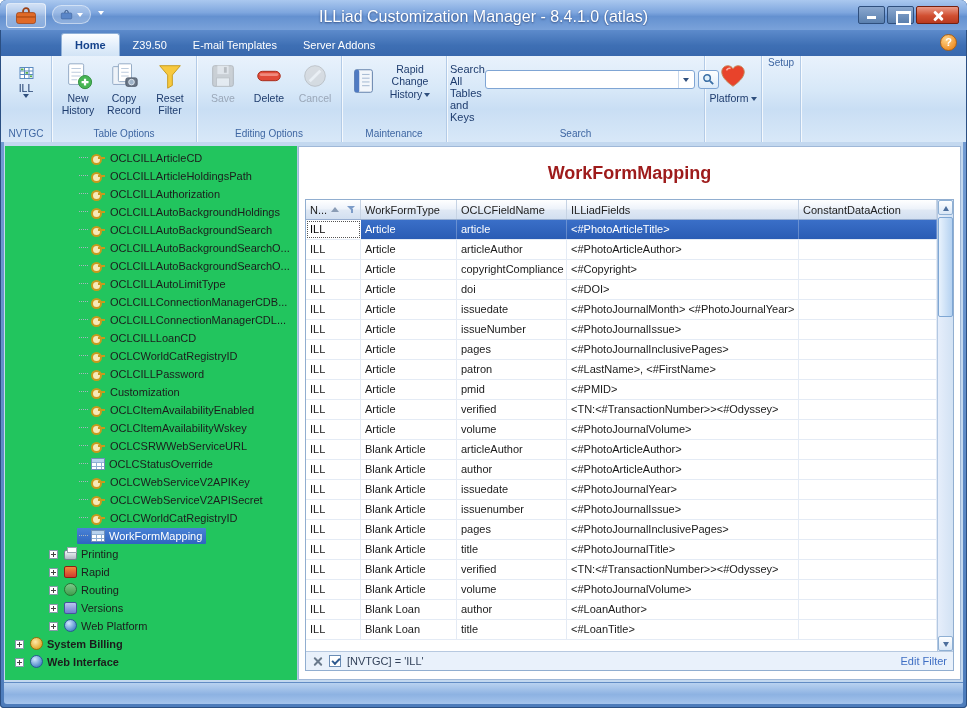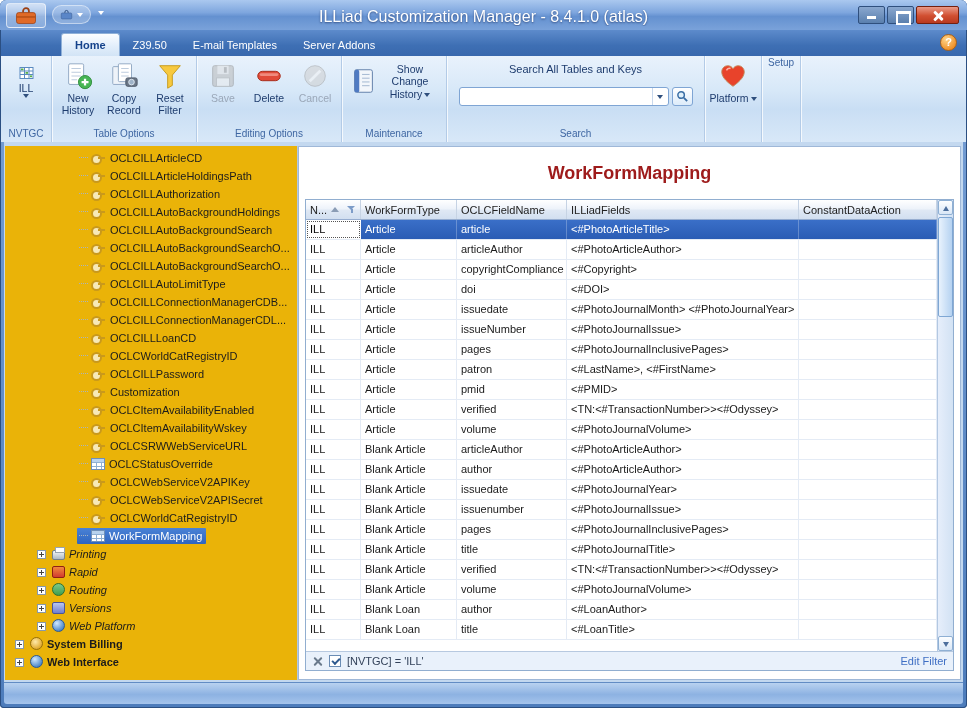--- a/index.html
+++ b/index.html
@@ -61,42 +61,42 @@
   .blabel .btext { display:inline; }
   .blabel .dd { margin-left:2px; }
   .rbtn.disabled .blabel { color:#9aa7b8; }
   .rbtn.disabled svg { filter:grayscale(1) opacity(.55); }
   .g-nvtgc .rbtn { width:44px; }
   .g-nvtgc svg { width:17px; height:16px; margin-top:4px; }
   .rbtn-h { display:flex; align-items:center; padding:4px 3px; border-radius:3px; }
   .rbtn-h svg { width:30px; height:30px; flex:none; }
   .rbtn-h .blabel { width:60px; margin-left:2px; }
   .g-search { width:258px; }
-  .g-search .gitems { flex-direction:column; align-items:center; }
+  .g-search .gitems { flex-direction:row; }
   .search-label { margin-top:5px; color:#1e3c6e; }
   .search-row { display:flex; align-items:center; margin-top:12px; }
   .combo { width:210px; height:19px; background:#fff; border:1px solid #7fa5d4; border-radius:3px;
            display:flex; align-items:center; }
   .combo .cval { flex:1; padding:0 5px; color:#333; }
   .combo .cdd { width:16px; align-self:stretch; border-left:1px solid #c8d8ec;
                 display:flex; align-items:center; justify-content:center; }
   .mag-btn { width:21px; height:19px; margin-left:3px; border:1px solid #7fa5d4; border-radius:3px;
              background:linear-gradient(#fff,#dcebfa); display:flex; align-items:center; justify-content:center; }
   .g-favorites .rbtn { width:50px; }
   .g-setup .rbtn { width:60px; }
 
   
   .main { position:absolute; top:142px; left:4px; right:4px; bottom:26px; background:#c3d8ef; }
 
   
-  .tree-panel { position:absolute; left:1px; top:4px; bottom:2px; width:308px; background:#eab308; display:flex; }
+  .tree-panel { position:absolute; left:1px; top:4px; bottom:2px; width:308px; background:#22c55e; display:flex; }
   .tree-list { flex:1; overflow:hidden; padding-top:3px; }
   .tree-item { display:flex; align-items:center; height:18px; color:#1c1c1c; white-space:nowrap; }
   .tree-item.lv1 { padding-left:10px;font-weight:bold; }
-  .tree-item.lv2 { padding-left:32px;font-style:italic; }
+  .tree-item.lv2 { padding-left:44px; }
   .tree-item.lv3 { padding-left:72px; }
   .expand-box { display:none; width:9px; height:9px; flex:none; margin-right:4px; border:1px solid #8899aa;
                 background:linear-gradient(#444,#444) center / 5px 1px no-repeat,
                            linear-gradient(#444,#444) center / 1px 5px no-repeat,#fff; }
   .tree-item.expander .expand-box { display:inline-block; }
   .row-body { display:flex; align-items:center; padding:1px 4px 2px 2px; }
   .tree-item.lv3 .row-body::before { content:''; width:9px; border-top:1px dotted #a9b4c0; margin-right:3px; flex:none; }
   .tree-item.selected .row-body { background:linear-gradient(#4a82d6,#2e65c0); color:#fff; border-radius:1px; }
   .ticon { width:15px; height:14px; flex:none; margin-right:4px; position:relative; }
   .tree-item[data-icon="key"] .ticon::before { content:''; position:absolute; left:0; top:3px; width:7px; height:7px;
@@ -317,21 +317,21 @@
     </div>
 
     <div class="rgroup">
       <div class="gitems">
         <div class="rbtn-h">
           <svg viewBox="0 0 32 32">
             <rect x="7" y="4" width="19" height="24" rx="2" fill="#f2f6fb" stroke="#5d7ca8"></rect>
             <rect x="7" y="4" width="5" height="24" rx="2" fill="#4f7ac2"></rect>
             <path d="M15 9h8M15 13h8M15 17h8M15 21h8" stroke="#9fb4cf"></path>
           </svg>
-          <span class="blabel"><span class="btext">Show Change History</span><span class="dd"></span></span>
+          <span class="blabel"><span class="btext">Rapid Change History</span><span class="dd"></span></span>
         </div>
       </div>
       <div class="gcaption">Maintenance</div>
     </div>
 
     <div class="rgroup g-search">
       <div class="gitems">
         <div class="search-label">Search All Tables and Keys</div>
         <div class="search-row">
           <div class="combo">

